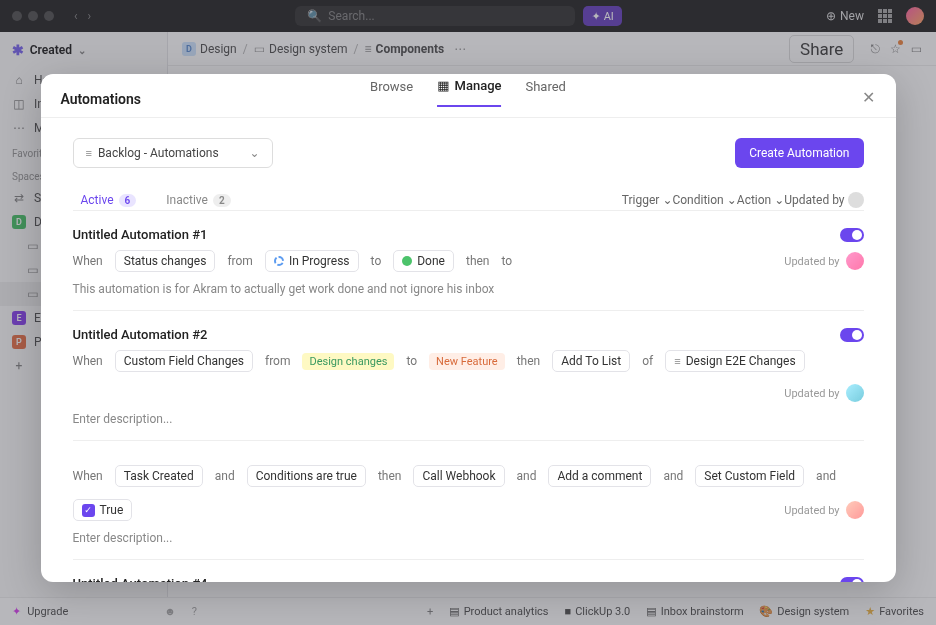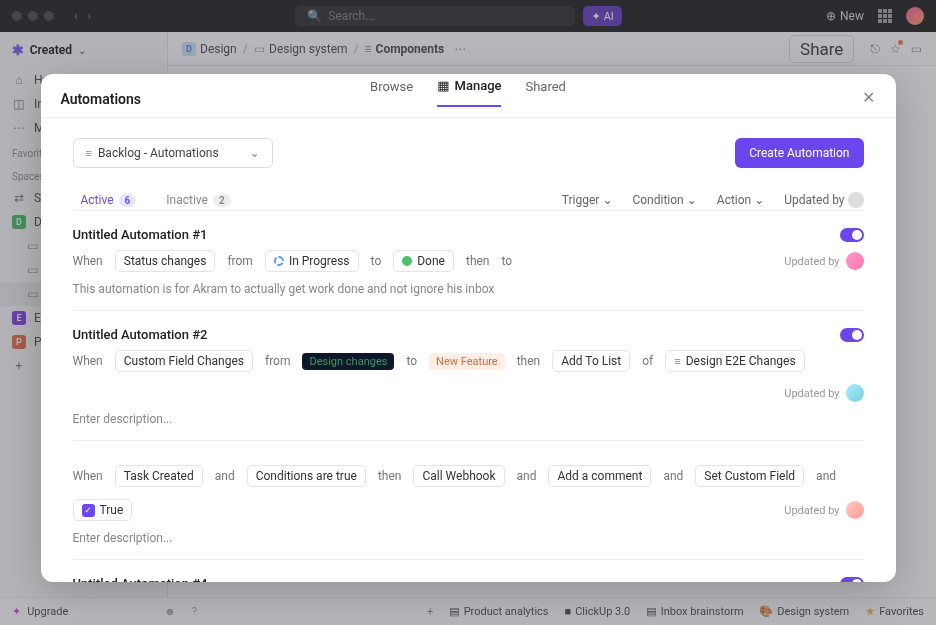--- a/index.html
+++ b/index.html
@@ -54,34 +54,34 @@
 .filter-row { display: flex; align-items: center; }
 .dropdown { border: 1px solid #ddd; border-radius: 6px; padding: 7px 12px; font-size: 12px; color: #444; display: flex; align-items: center; gap: 6px; min-width: 200px; justify-content: space-between; }
 .create-btn { margin-left: auto; background: #6b46ee; color: #fff; border-radius: 6px; padding: 8px 14px; font-size: 12px; cursor: pointer; }
 
 .status-row { display: flex; align-items: center; margin-top: 22px; font-size: 12px; }
 .pill { padding: 3px 8px; border-radius: 5px; display: flex; align-items: center; gap: 5px; }
 .pill.active { color: #6b46ee; }
 .pill .count { background: #e9e4ff; color: #6b46ee; border-radius: 8px; padding: 1px 6px; font-size: 10px; font-weight: 600; }
 .pill.inactive { color: #888; margin-left: 14px; }
 .pill.inactive .count { background: #eee; color: #888; border-radius: 8px; padding: 1px 6px; font-size: 10px; }
-.filters-right { margin-left: auto; display: flex; gap: 20px; color: #666; }
+.filters-right { margin-left: auto; display: flex; color: #666; }
 .fr { display: flex; align-items: center; gap: 3px; cursor: pointer; }
 .mini-av { width: 16px; height: 16px; border-radius: 50%; background: #ddd; }
 
 .auto-item { border-top: 1px solid #eee; padding: 16px 0 14px; }
 .auto-item:first-of-type { border-top: none; margin-top: 8px; }
 .ai-head { display: flex; align-items: center; }
 .ai-title { font-size: 13px; font-weight: 500; color: #222; }
 .toggle { margin-left: auto; width: 24px; height: 14px; background: #6b46ee; border-radius: 7px; position: relative; }
 .toggle::after { content: ""; position: absolute; right: 2px; top: 2px; width: 10px; height: 10px; background: #fff; border-radius: 50%; }
 .ai-rule { display: flex; align-items: center; flex-wrap: wrap; gap: 12px; margin-top: 8px; font-size: 12px; color: #555; }
 .word { color: #777; font-size: 12px; }
 .chip { border: 1px solid #e3e3e8; border-radius: 5px; padding: 3px 8px; font-size: 12px; color: #333; display: inline-flex; align-items: center; gap: 5px; background: #fff; }
-.tag-green { background: #0f172a; color: #3a9960; border: none; padding: 2px 7px; border-radius: 4px; font-size: 11px; }
+.tag-green { background: #fef9c3; color: #3a9960; border: none; padding: 2px 7px; border-radius: 4px; font-size: 11px; }
 .tag-orange { background: #ffeee6; color: #d86b3b; border: none; padding: 2px 7px; border-radius: 4px; font-size: 11px; }
 .cbx { width: 13px; height: 13px; background: #6b46ee; border-radius: 3px; display: inline-flex; align-items: center; justify-content: center; color: #fff; font-size: 9px; }
 .status-dot { width: 10px; height: 10px; border-radius: 50%; display: inline-block; }
 .sd-blue { background: #fff; border: 2px dashed #5b9bf0; }
 .sd-green { background: #4cc36b; }
 .sd-orange { background: #f0a05b; }
 .ai-desc { font-size: 12px; color: #888; margin-top: 10px; }
 .ai-updated { margin-left: auto; display: flex; align-items: center; gap: 6px; font-size: 11px; color: #999; }
 .av { width: 18px; height: 18px; border-radius: 50%; }
 .av1 { background: linear-gradient(135deg,#f9c,#f7a); }

